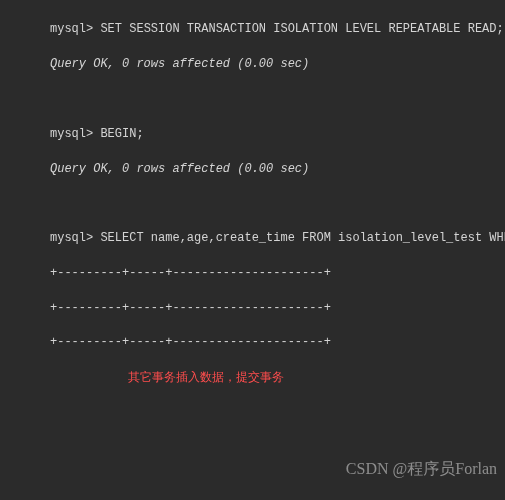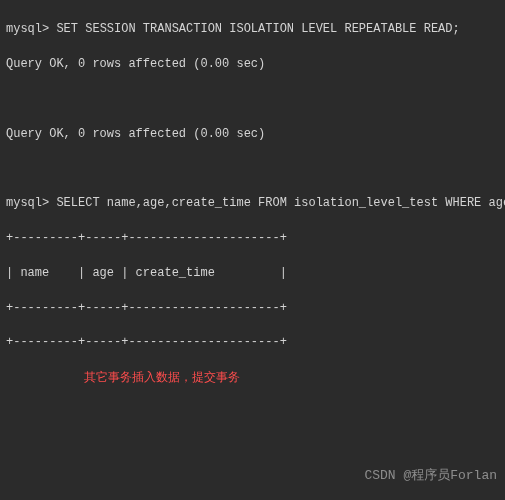--- a/index.html
+++ b/index.html
@@ -13,51 +13,51 @@
     width: 505px;
     height: 500px;
     overflow: hidden;
   }
   .terminal {
     padding: 4px 6px;
     white-space: pre;
   }
   .prompt { color: #d4d4d4; }
   .cmd { color: #d4d4d4; }
-  .result { color: #d4d4d4; }
+  .result { color: #d4d4d4; font-style: italic; }
   .note-red {
     color: #ff4d4d;
     font-family: "Microsoft YaHei", sans-serif;
     font-size: 12px;
     text-align: center;
   }
   .watermark {
     position: absolute;
     right: 8px;
-    bottom: 14px;
+    bottom: 20px;
     color: rgba(220,220,220,0.55);
-    font-family: Liberation Mono, monospace;
-    font-size: 13px;
+    font-family: Liberation Serif, serif;
+    font-size: 16px;
   }
-  .line { display: block; }
+  .line { display: block; margin-left: 44px; }
   .row { display: flex; align-items: baseline; }
   .spacer { display:inline-block; }
 </style>
 </head>
 <body>
 
 <div class="terminal">
 <span class="line"><span class="prompt">mysql&gt; </span><span class="cmd">SET SESSION TRANSACTION ISOLATION LEVEL REPEATABLE READ;</span></span>
 <span class="line result">Query OK, 0 rows affected (0.00 sec)</span>
 <span class="line"> </span>
+<span class="line"><span class="prompt">mysql&gt; </span><span class="cmd">BEGIN;</span></span>
 <span class="line result">Query OK, 0 rows affected (0.00 sec)</span>
 <span class="line"> </span>
 <span class="line"><span class="prompt">mysql&gt; </span><span class="cmd">SELECT name,age,create_time FROM isolation_level_test WHERE age&gt;10;</span></span>
 <span class="line">+---------+-----+---------------------+</span>
-<span class="line">| name    | age | create_time         |</span>
 <span class="line">+---------+-----+---------------------+</span>
 <span class="line">+---------+-----+---------------------+</span>
 <span class="line row"><span class="spacer" style="width:78px"></span><span class="note-red">其它事务插入数据，提交事务</span></span>
 <span class="line"> </span>
 
 
 
 
 
 

